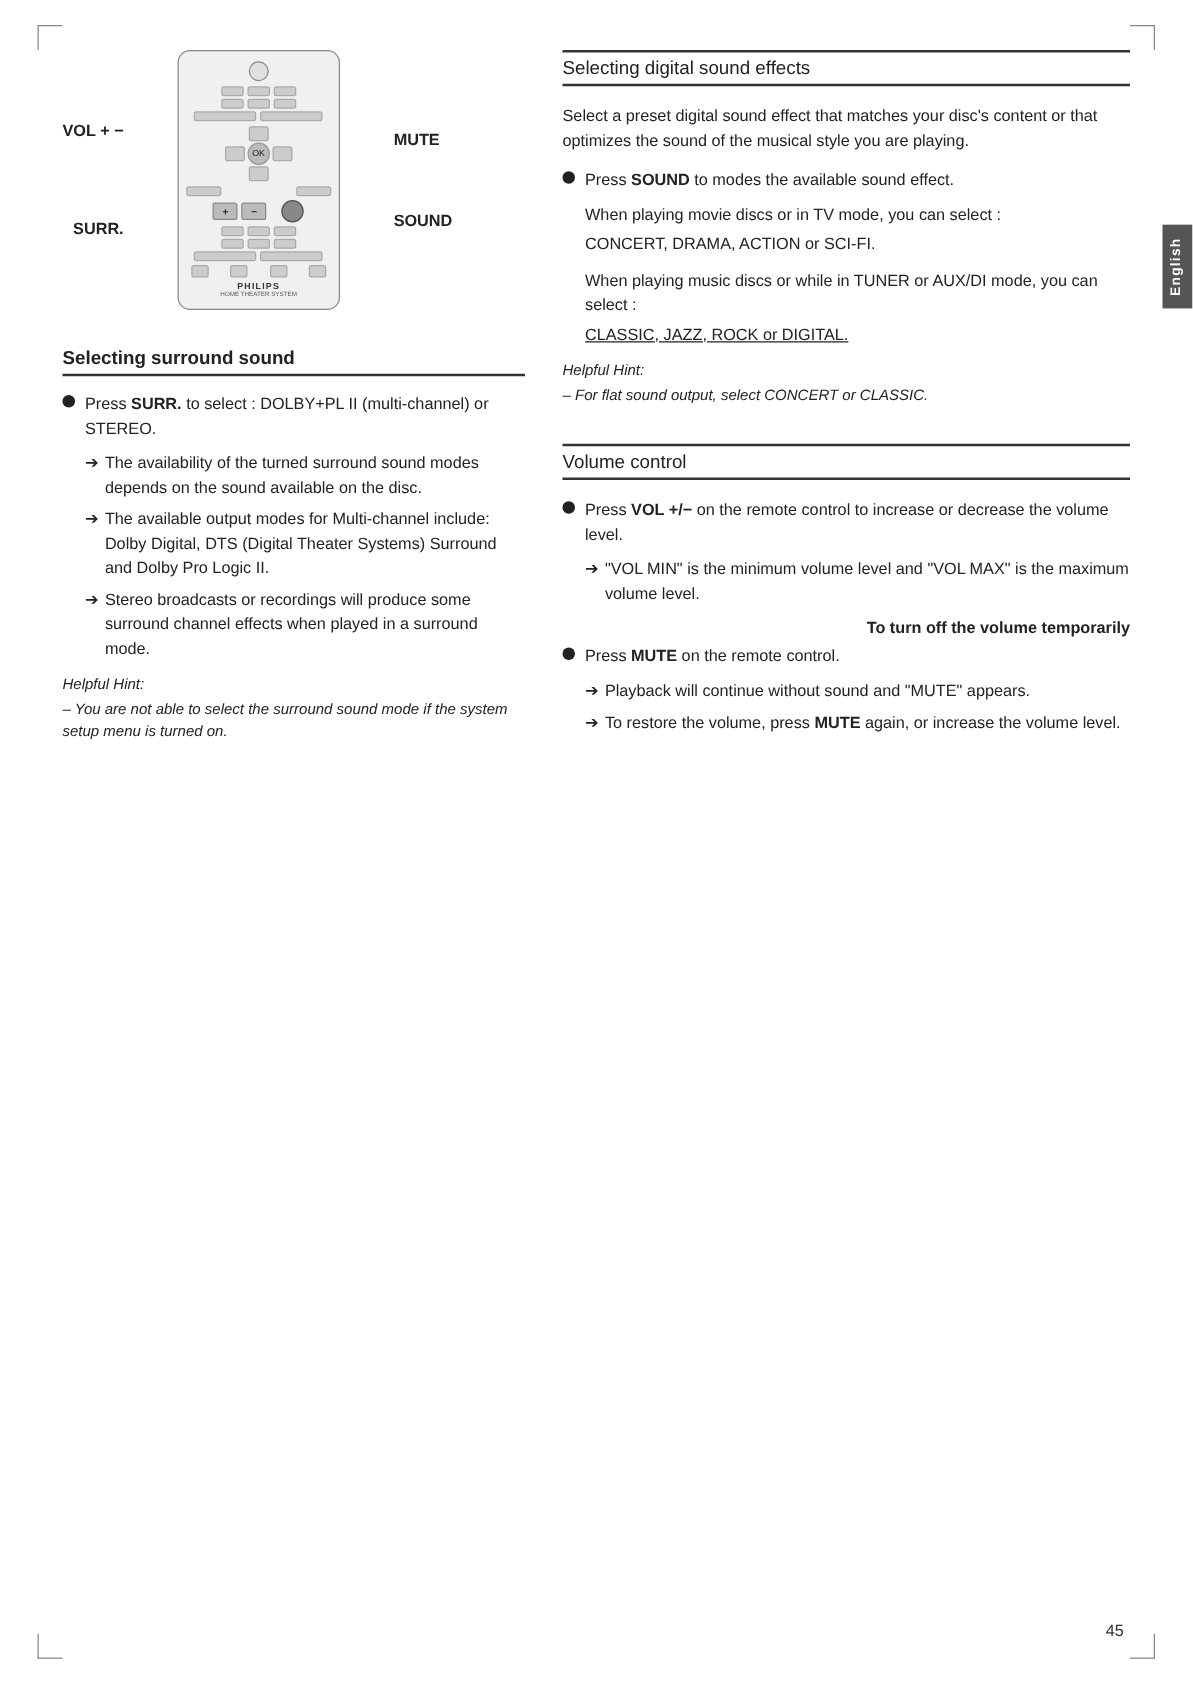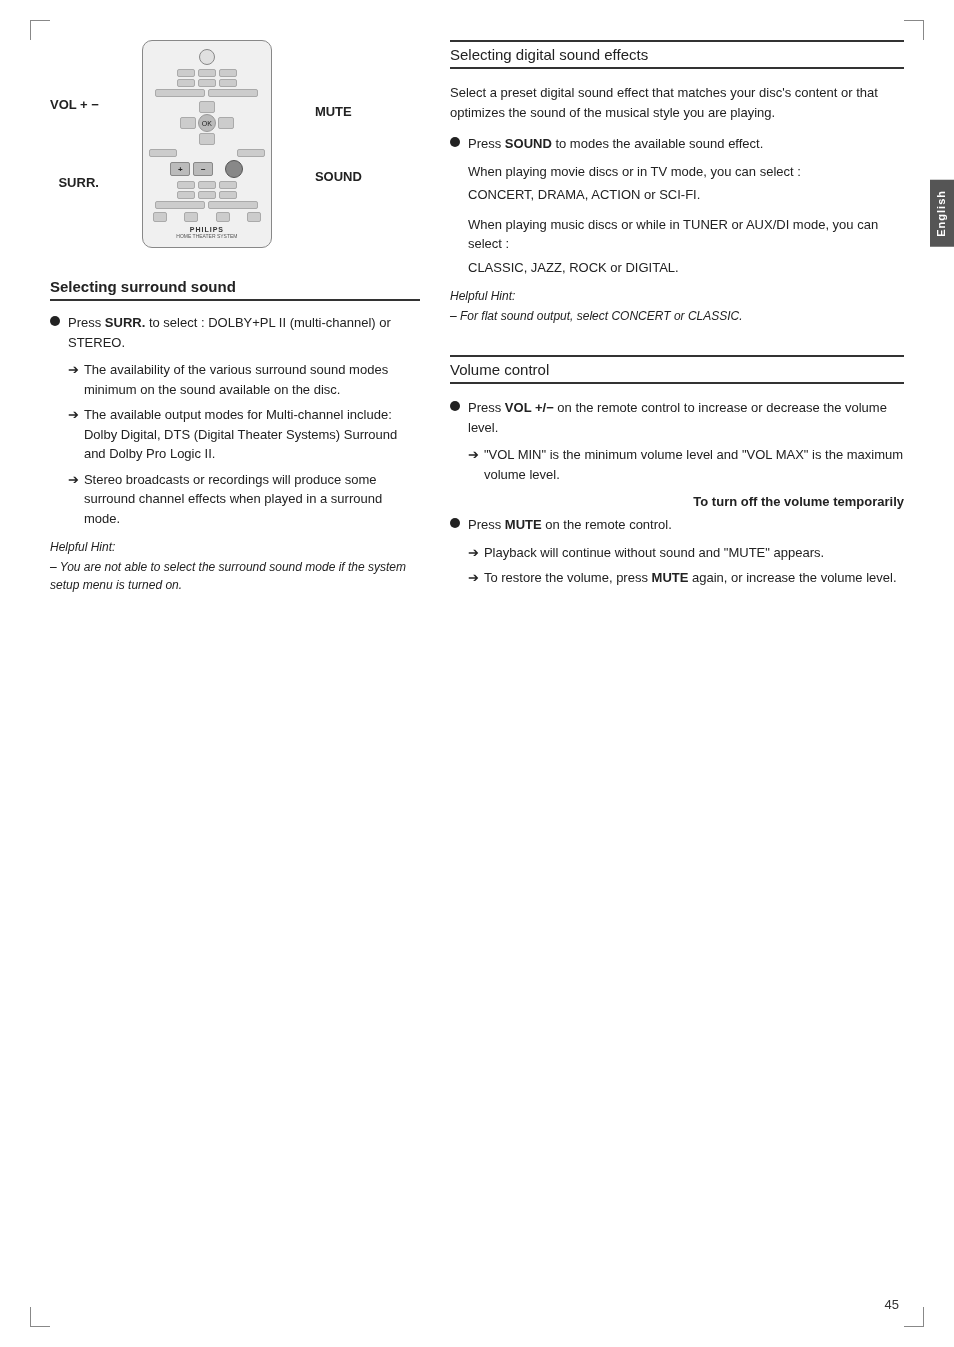--- a/index.html
+++ b/index.html
@@ -421,21 +421,21 @@
         <div class="bullet-item">
           <div class="bullet-dot"></div>
           <div class="bullet-text">
             Press <strong>SURR.</strong><span> to select : DOLBY+PL II (multi-channel) or STEREO.</span>
           </div>
         </div>
 
         <div class="indent">
           <div class="arrow-item">
             <span class="arrow-sym">➔</span>
-            <span class="arrow-text">The availability of the various surround sound modes minimum on the sound available on the disc.</span>
+            <span class="arrow-text">The availability of the turned surround sound modes depends on the sound available on the disc.</span>
           </div>
           <div class="arrow-item">
             <span class="arrow-sym">➔</span>
             <span class="arrow-text">The available output modes for Multi-channel include: Dolby Digital, DTS (Digital Theater Systems) Surround and Dolby Pro Logic II.</span>
           </div>
           <div class="arrow-item">
             <span class="arrow-sym">➔</span>
             <span class="arrow-text">Stereo broadcasts or recordings will produce some surround channel effects when played in a surround mode.</span>
           </div>
         </div>
@@ -459,21 +459,21 @@
           <div class="bullet-dot"></div>
           <div class="bullet-text">
             Press <strong>SOUND</strong><span> to modes the available sound effect.</span>
           </div>
         </div>
 
         <div class="indent">
           <p style="margin-bottom:4px; line-height:1.5;">When playing movie discs or in TV mode, you can select :</p>
           <p style="margin-bottom:10px; line-height:1.5;">CONCERT, DRAMA, ACTION or SCI-FI.</p>
           <p style="margin-bottom:4px; line-height:1.5;">When playing music discs or while in TUNER or AUX/DI mode, you can select :</p>
-          <p style="margin-bottom:10px; line-height:1.5;">CLASSIC, JAZZ, ROCK or DIGITAL.</p>
+          <p style="margin-bottom:10px; line-height:1.5;text-decoration:underline;">CLASSIC, JAZZ, ROCK or DIGITAL.</p>
         </div>
 
         <div class="helpful-hint">
           <div class="hint-title">Helpful Hint:</div>
           <div class="hint-text">– For flat sound output, select CONCERT or CLASSIC.</div>
         </div>
       </div>
 
       <div class="content-block" style="margin-top: 30px;">
         <h2 class="section-heading-2">Volume control</h2>

